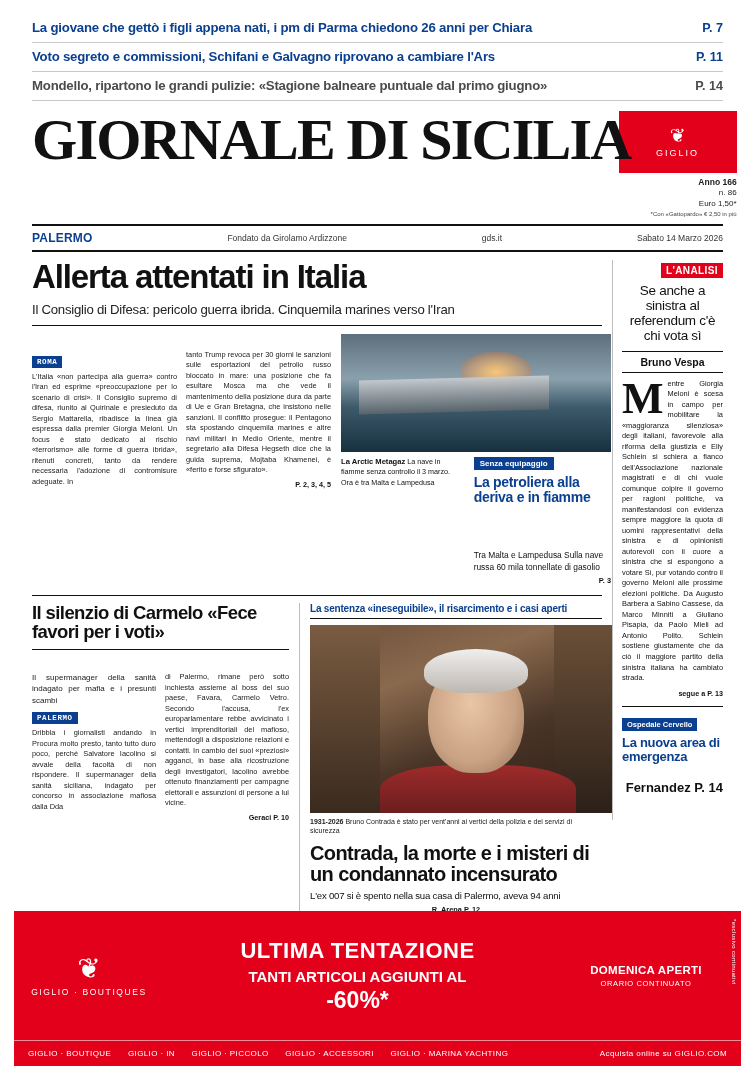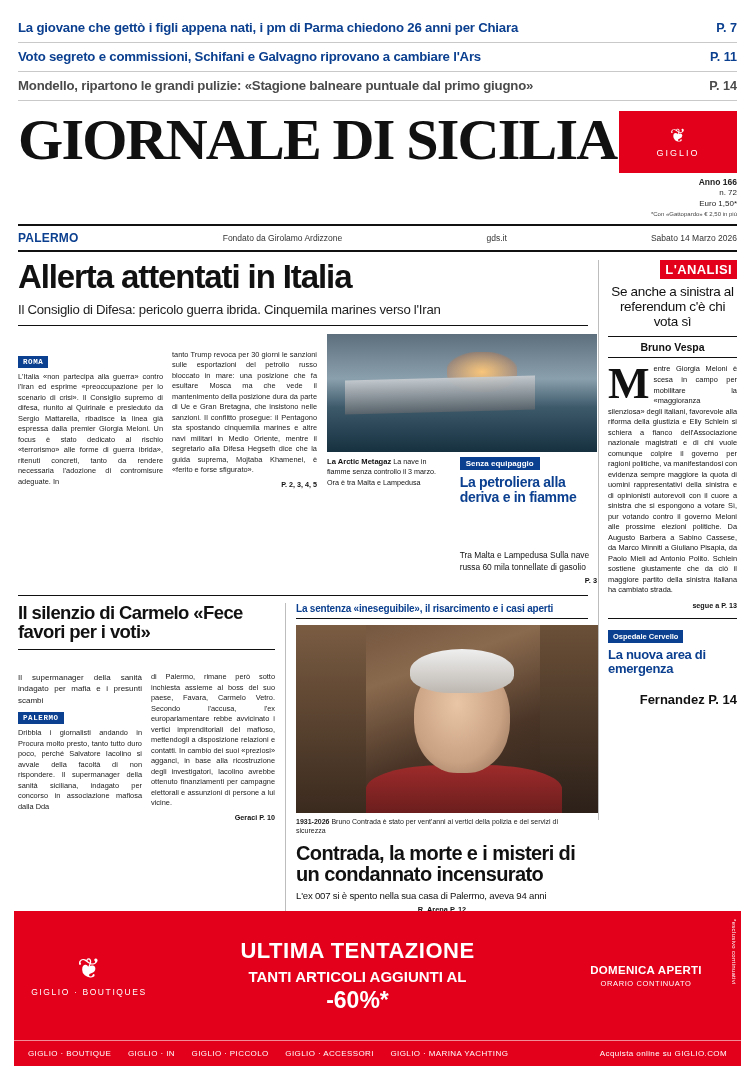--- a/index.html
+++ b/index.html
@@ -5,21 +5,21 @@
   * { box-sizing: border-box; }
   html, body { margin: 0; padding: 0; }
   body {
     width: 755px;
     height: 1080px;
     background: #ffffff;
     font-family: "Liberation Sans", sans-serif;
     color: #111;
     overflow: hidden;
   }
-  .page { width: 755px; height: 1080px; position: relative; padding: 0 18px; }
+  .page { width: 755px; height: 1080px; position: relative; padding: 0 32px; }
 
   
   .teasers { padding-top: 14px; }
   .teaser-row {
     display: flex; align-items: baseline; justify-content: space-between;
     border-bottom: 1px solid #c9c9c9;
     padding: 6px 0 7px 0;
   }
   .teaser-row:first-child { border-top: none; }
   .teaser-text { font-size: 13.2px; font-weight: bold; letter-spacing: -0.2px; }
@@ -150,21 +150,21 @@
   .monza-txt { width: 172px; padding-right: 8px; }
   .monza h4 { color: #0b3f8f; font-size: 11px; font-weight: bold; margin: 0 0 2px 0; }
   .monza h5 { font-size: 12.5px; font-weight: bold; line-height: 1.1; margin: 0 0 5px 0; letter-spacing: -0.3px; }
   .monza p { font-size: 7.4px; line-height: 1.42; margin: 0; text-align: justify; }
   .monza .ref { font-size: 7.2px; font-weight: bold; margin-top: 4px; }
   .monza-photo { width: 88px; height: 76px; background: linear-gradient(180deg,#2f6b3a 0%,#3f7f48 50%,#1f4a2a 100%); position: relative; overflow: hidden; }
   .monza-photo .head { position: absolute; left: 30px; top: 12px; width: 28px; height: 32px; border-radius: 50%; background: radial-gradient(circle at 40% 40%, #f0d0b0, #c59a76); }
   .monza-photo .body { position: absolute; left: 18px; top: 42px; width: 54px; height: 34px; background: linear-gradient(180deg,#f3f3f3,#d2d2d2); border-radius: 12px 12px 0 0; }
 
   
-  .rail-tag { display: inline-block; background: #e2001a; color: #fff; font-size: 13px; font-weight: bold; padding: 2px 5px; letter-spacing: .4px; }
+  .rail-tag { display: inline-block; background: #e2001a; color: #fff; font-size: 10px; font-weight: bold; padding: 2px 5px; letter-spacing: .4px; }
   .rail-head { font-size: 13.5px; line-height: 1.12; margin: 5px 0 7px 0; letter-spacing: -0.3px; color: #111; }
   .rail-author { font-size: 10.5px; font-weight: bold; text-align: center; border-top: 1px solid #111; border-bottom: 1px solid #111; padding: 4px 0; margin-bottom: 6px; }
   .dropcap { float: left; font-family: "Liberation Serif", serif; font-weight: bold; font-size: 44px; line-height: 0.82; margin: 2px 4px 0 0; }
   .rail-body { font-size: 7.4px; line-height: 1.42; text-align: justify; }
   .rail-cont { font-size: 7.2px; font-weight: bold; text-align: right; margin-top: 5px; }
   .rail-box { border-top: 1px solid #111; margin-top: 8px; padding-top: 6px; }
   .rail-box .t { display: inline-block; background: #0b3f8f; color: #fff; font-size: 7.5px; font-weight: bold; padding: 2px 5px; }
   .rail-box h4 { color: #0b3f8f; font-size: 13px; font-weight: bold; line-height: 1.1; margin: 5px 0 0 0; letter-spacing: -0.3px; }
   .rail-box .by { font-size: 13px; font-weight: bold; text-align: right; margin-top: 16px; }
 
@@ -216,21 +216,21 @@
 
   <div class="masthead">
     <div class="logo">GIORNALE DI SICILIA</div>
     <div class="mast-right">
       <div class="giglio-box">
         <div class="giglio-mark">❦</div>
         <div class="giglio-word">GIGLIO</div>
       </div>
       <div class="mast-meta">
         <div class="b">Anno 166</div>
-        <div>n. 72</div>
+        <div>n. 86</div>
         <div>Euro 1,50*</div>
         <div class="tiny">*Con «Gattopardo» € 2,50 in più</div>
       </div>
     </div>
   </div>
 
   <div class="infobar">
     <div class="city">PALERMO</div>
     <div class="mid">Fondato da Girolamo Ardizzone</div>
     <div class="site">gds.it</div>

